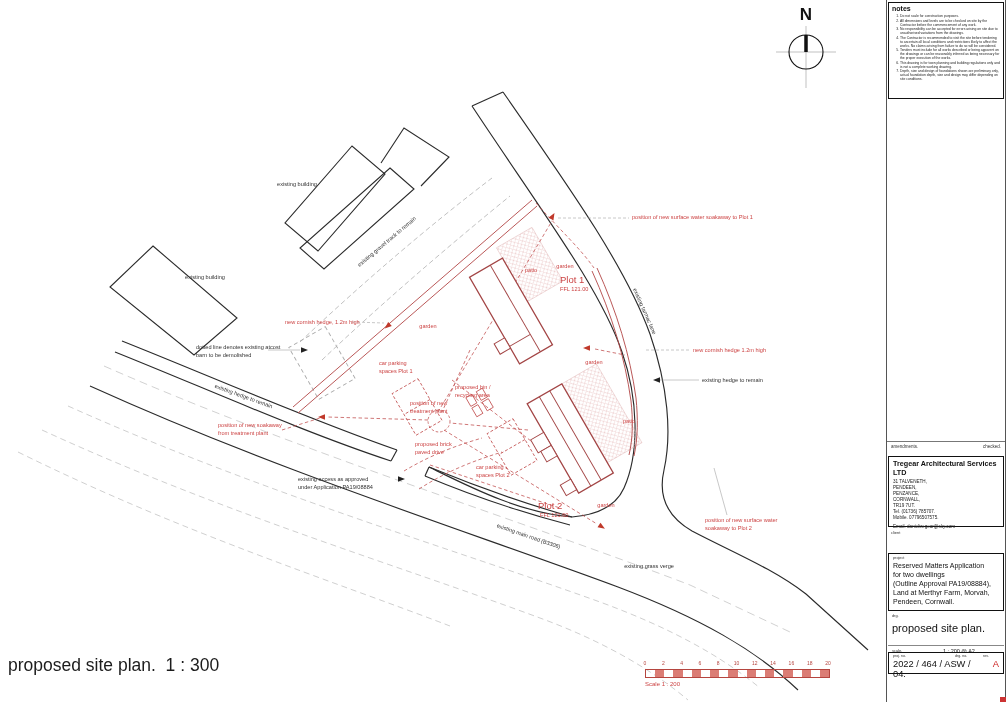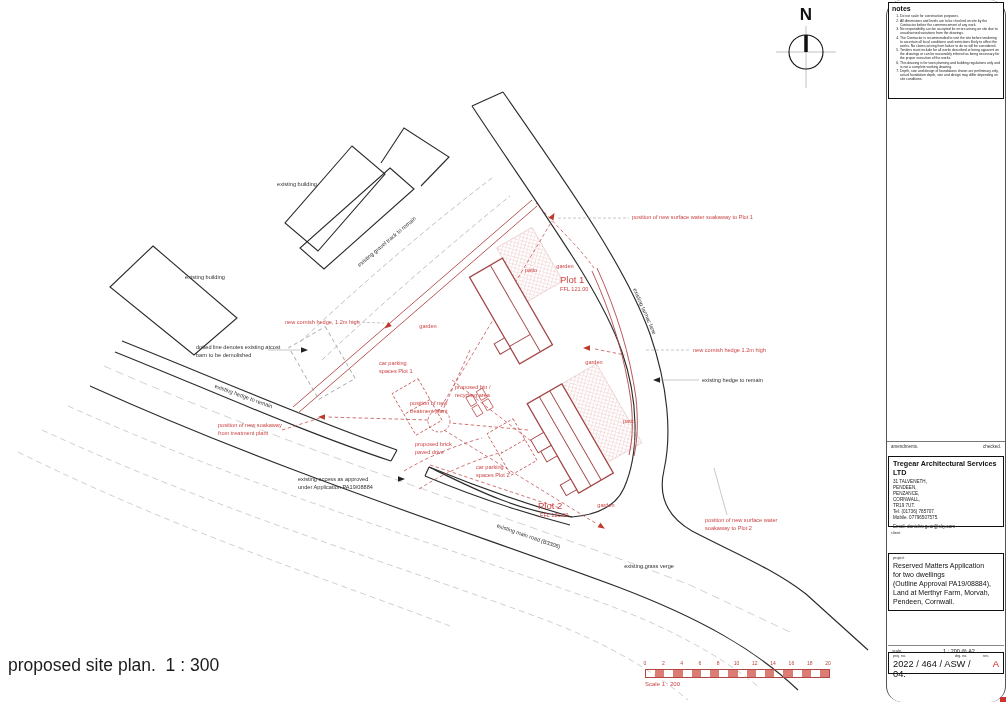--- a/index.html
+++ b/index.html
@@ -10,21 +10,21 @@
   #footer-caption{position:absolute;left:8px;top:655px;font-size:17.5px;color:#1c1c1c;white-space:pre;}
   #scalebar{position:absolute;left:645px;top:660px;width:184px;}
   #scalebar .ticks{position:relative;height:8px;}
   #scalebar .ticks span{position:absolute;transform:translateX(-50%);font-size:5px;color:#b5453f;top:0;}
   #scalebar .blocks{margin-top:1px;width:183px;height:7px;border:0.8px solid #b5453f;display:flex;}
   #scalebar .blocks i{flex:1;display:block;}
   #scalebar .blocks i.r{background:#db7d75;}
   #scalebar .caption{margin-top:3px;font-size:6px;color:#cc4444;}
   
   #titleblock{position:absolute;left:886px;top:0;width:118px;height:702px;
-              border-left:1px solid #555;border-right:1px solid #555;border-radius:16px;}
+              border-left:1px solid #555;border-right:1px solid #555;}
   #notes-box{position:absolute;left:1px;top:2px;right:1px;height:97px;border:1.6px solid #111;
              padding:2px 3px;box-sizing:border-box;background:#fff;}
   #notes-box h1{margin:0 0 2px 0;font-size:7px;font-weight:bold;color:#111;}
   #notes-box ol{margin:0;padding:0 0 0 8px;font-size:3.4px;line-height:1.18;color:#222;}
   #notes-box li{margin:0 0 0.5px 0;}
   #amend-row{position:absolute;left:0;right:0;top:441px;border-top:0.7px solid #777;
              display:flex;justify-content:space-between;padding:2px 4px 0 4px;font-size:4.5px;color:#333;}
   #firm-box{position:absolute;left:1px;right:1px;top:456px;height:71px;border:1.8px solid #111;
             background:#fff;box-sizing:border-box;padding:2px 4px;}
   #firm-box .name{font-size:7.2px;font-weight:bold;color:#111;margin-bottom:2px;}
@@ -324,20 +324,24 @@
     <div class="lbl">project</div>
     <div class="txt">
       <div>Reserved Matters Application</div>
       <div>for two dwellings</div>
       <div>(Outline Approval PA19/08884),</div>
       <div>Land at Merthyr Farm, Morvah,</div>
       <div>Pendeen, Cornwall.</div>
     </div>
   </div>
 
+  <div id="drg-zone">
+    <div class="lbl">drg.</div>
+    <div class="title">proposed site plan.</div>
+  </div>
 
   <div class="tb-row" style="top:645px;">
     <span>scale.</span>
     <span class="val">1 : 200 @ A2.</span>
   </div>
   <div class="tb-row" style="top:656px;">
     <span>date.</span>
     <span class="val">December 2022.</span>
   </div>
   <div class="tb-row" style="top:667px;">

